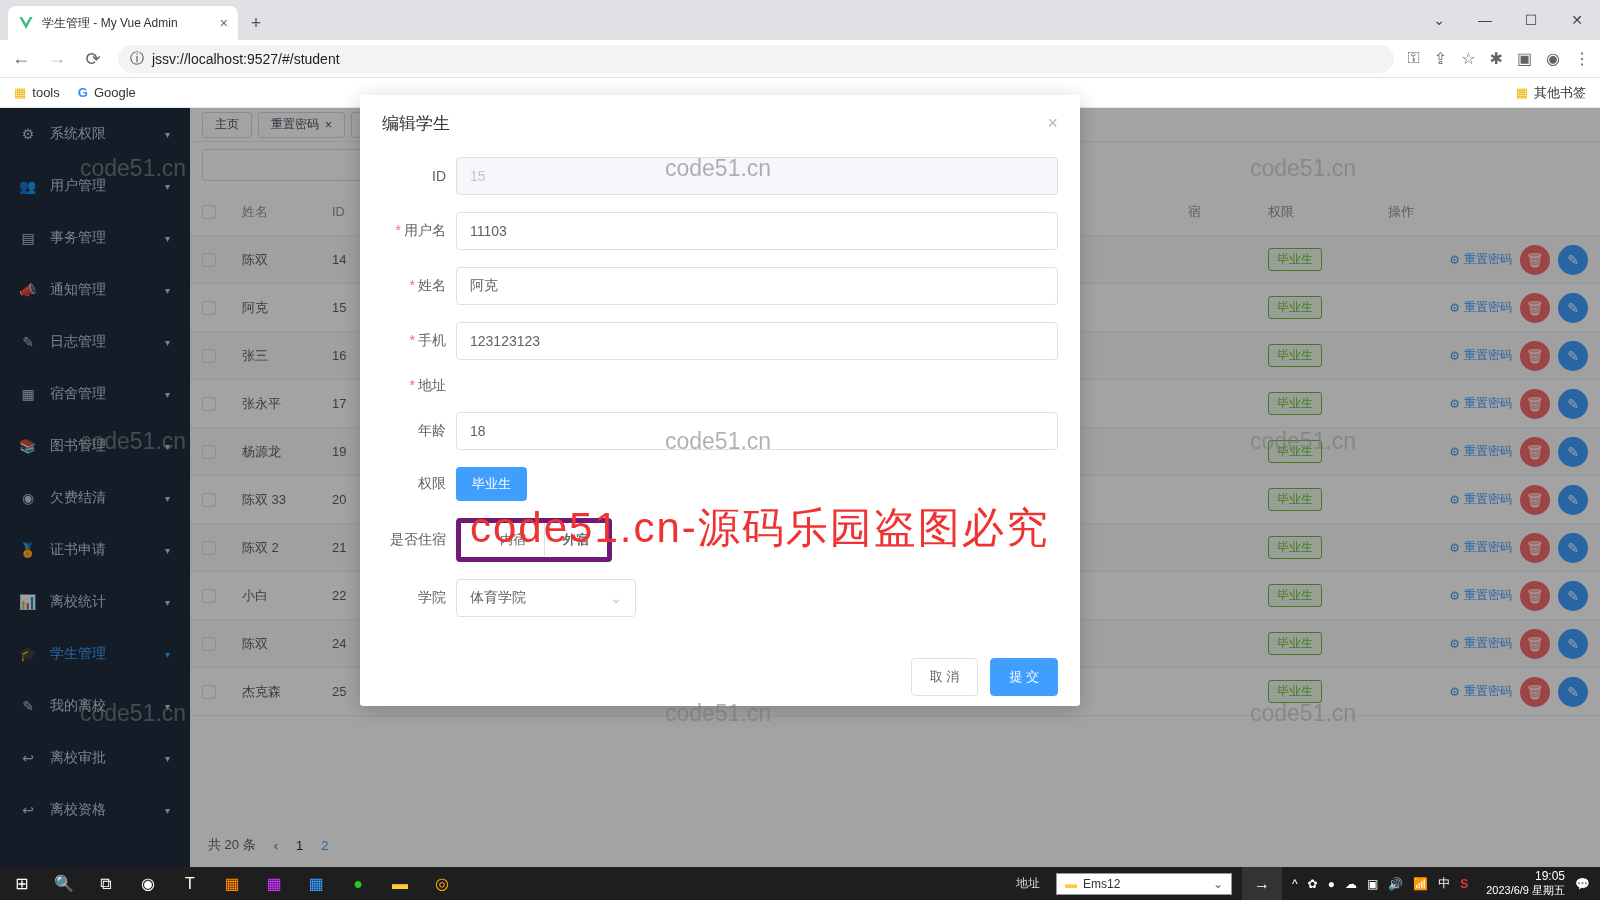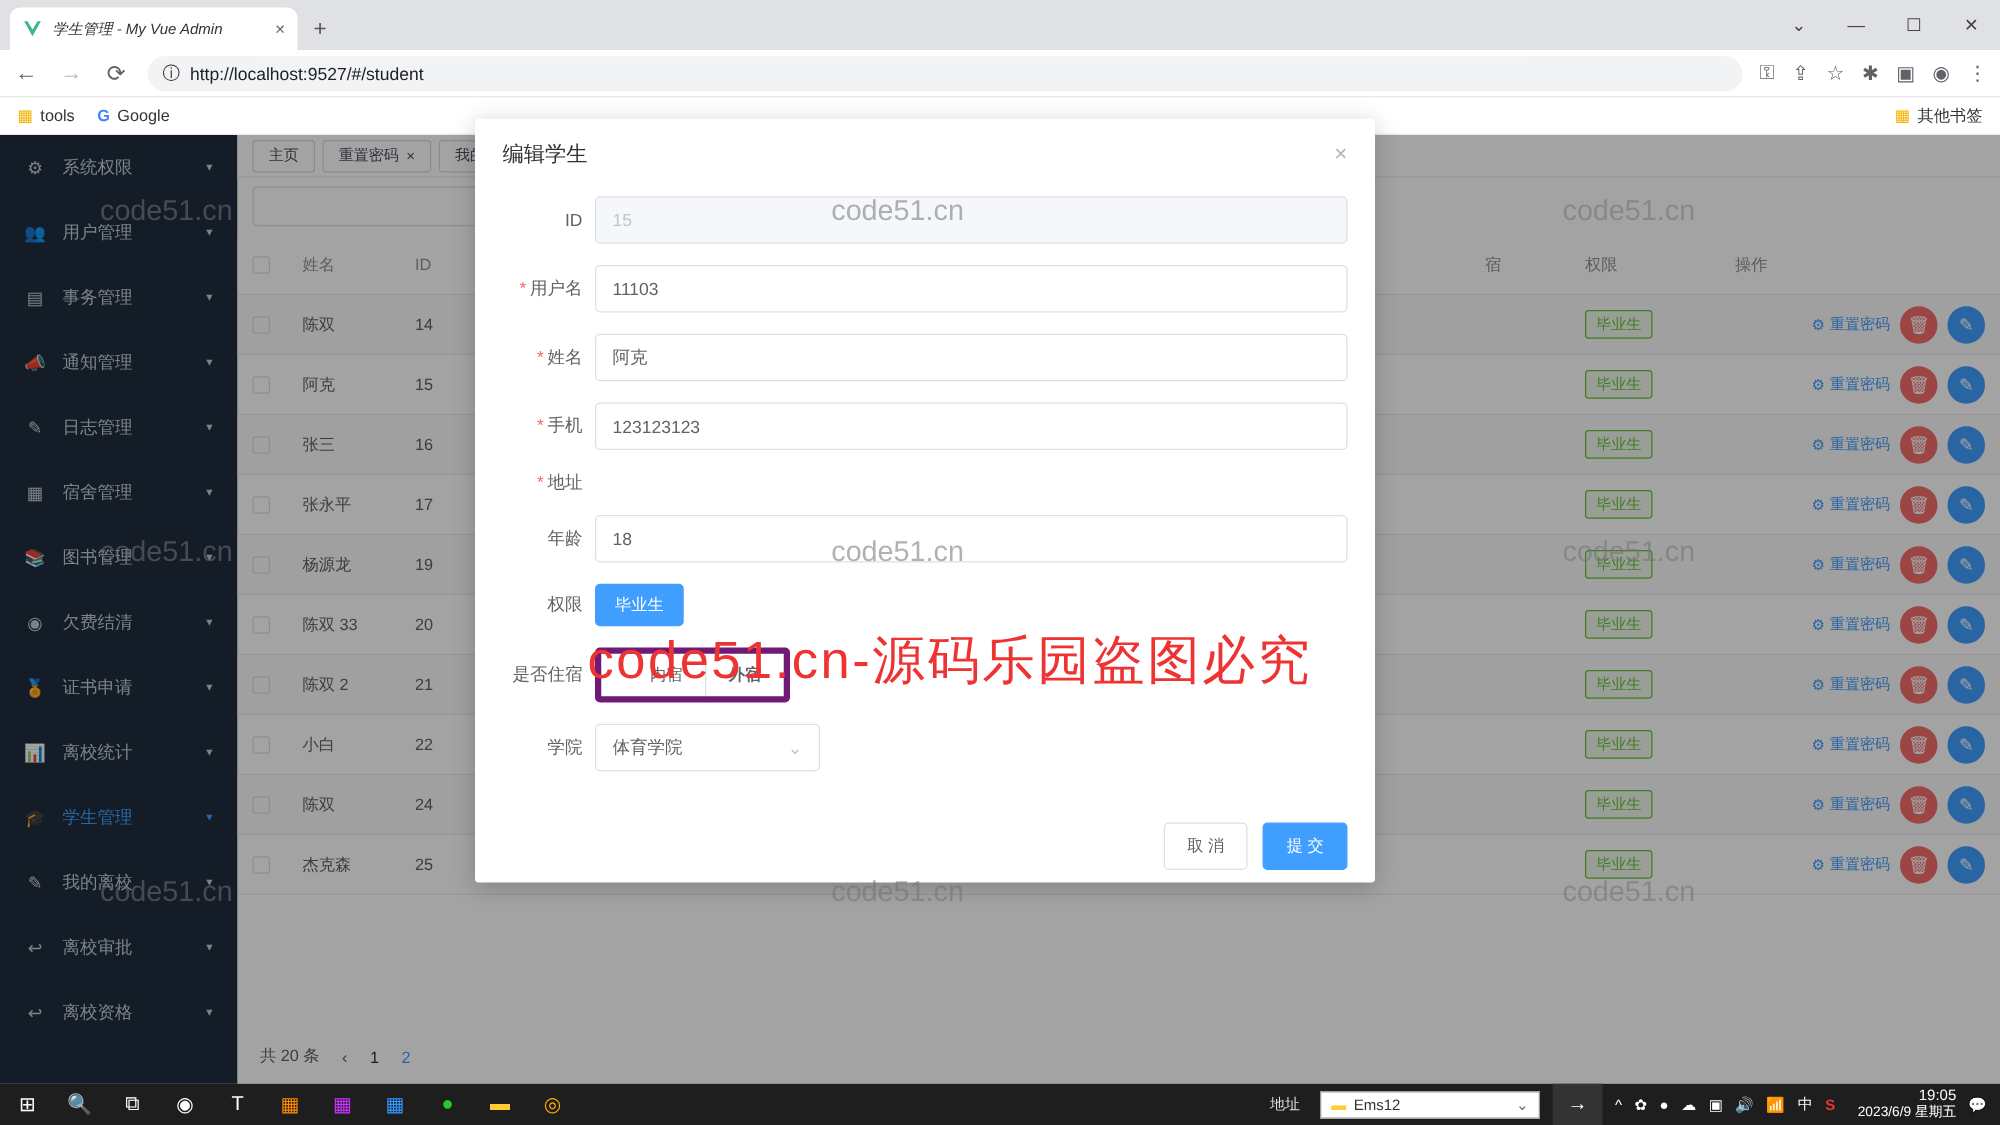--- a/index.html
+++ b/index.html
@@ -1,18 +1,18 @@
 <!DOCTYPE html>
 <html><head>
 <meta charset="utf-8">
 <style>
 *{box-sizing:border-box;margin:0;padding:0;font-family:"Microsoft YaHei",Arial,sans-serif;}
 body{width:1600px;height:900px;overflow:hidden;background:#fff;position:relative;}
 .chrome-top{height:40px;background:#dfe1e5;display:flex;align-items:flex-end;}
-.tab{background:#fff;height:34px;width:230px;margin-left:8px;border-radius:8px 8px 0 0;display:flex;align-items:center;padding:0 10px;font-size:12px;color:#333;gap:8px;font-style:italic;}
+.tab{background:#fff;height:34px;width:230px;margin-left:8px;border-radius:8px 8px 0 0;display:flex;align-items:center;padding:0 10px;font-size:12px;color:#333;gap:8px;}
 .tab svg{width:16px;height:16px;}
 .tab-close{margin-left:auto;font-size:14px;color:#666;}
 .tab-add{width:28px;height:28px;display:flex;align-items:center;justify-content:center;font-size:18px;color:#555;margin-left:4px;margin-bottom:3px;}
 .win-btns{margin-left:auto;display:flex;}
 .win-btn{width:46px;height:40px;display:flex;align-items:center;justify-content:center;color:#444;font-size:14px;}
 .addr-bar{height:38px;background:#fff;display:flex;align-items:center;padding:0 10px;border-bottom:1px solid #e1e1e1;gap:14px;}
 .nav-btn{width:22px;height:22px;display:flex;align-items:center;justify-content:center;color:#5f6368;font-size:18px;}
 .url-box{flex:1;height:28px;border-radius:14px;background:#f1f3f4;display:flex;align-items:center;padding:0 12px;font-size:14px;color:#333;gap:8px;}
 .url-box .host{color:#202124;}
 .addr-icons{display:flex;gap:14px;color:#5f6368;font-size:16px;}
@@ -53,21 +53,21 @@
 .circ{width:30px;height:30px;border-radius:50%;display:flex;align-items:center;justify-content:center;color:#fff;font-size:14px;}
 .circ.red{background:#f56c6c;}
 .circ.blue{background:#409eff;}
 .chk{width:14px;height:14px;border:1px solid #dcdfe6;border-radius:2px;}
 
 .pager{height:44px;display:flex;align-items:center;padding:0 18px;gap:18px;font-size:13px;color:#606266;}
 .pager .pg{color:#303133;}
 .pager .pg.active{color:#409eff;}
 
 .overlay{position:absolute;top:108px;left:0;right:0;bottom:33px;background:rgba(0,0,0,.36);}
-.dialog{position:absolute;top:95px;left:380px;width:720px;background:#fff;border-radius:3px;box-shadow:0 4px 20px rgba(0,0,0,.2);}
+.dialog{position:absolute;top:95px;left:360px;width:720px;background:#fff;border-radius:3px;box-shadow:0 4px 20px rgba(0,0,0,.2);}
 .dlg-head{height:56px;display:flex;align-items:center;padding:0 22px;font-size:17px;color:#303133;}
 .dlg-close{margin-left:auto;color:#b7b7b7;font-size:18px;}
 .dlg-body{padding:6px 22px 14px;}
 .frow{display:flex;align-items:center;margin-bottom:17px;}
 .flabel{width:74px;text-align:right;font-size:14px;color:#606266;padding-right:10px;}
 .flabel .req{color:#f56c6c;margin-right:3px;}
 .fin{flex:1;}
 .fin input,.sel{width:100%;height:38px;border:1px solid #dcdfe6;border-radius:4px;padding:0 13px;font-size:14px;color:#606266;}
 .fin input:disabled{background:#f5f7fa;color:#c0c4cc;}
 .tag-btn{display:inline-block;padding:8px 16px;background:#409eff;color:#fff;border-radius:4px;font-size:13px;}
@@ -110,21 +110,21 @@
     <div class="win-btn">✕</div>
   </div>
 </div>
 
 <div class="addr-bar">
   <div class="nav-btn">←</div>
   <div class="nav-btn" style="color:#bbb">→</div>
   <div class="nav-btn">⟳</div>
   <div class="url-box">
     <span>ⓘ</span>
-    <span class="host">http://localhost:9527/#/student</span>
+    <span class="host">jssv://localhost:9527/#/student</span>
   </div>
   <div class="addr-icons">
     <span>⚿</span>
     <span>⇪</span>
     <span>☆</span>
     <span>✱</span>
     <span>▣</span>
     <span>◉</span>
     <span>⋮</span>
   </div>

